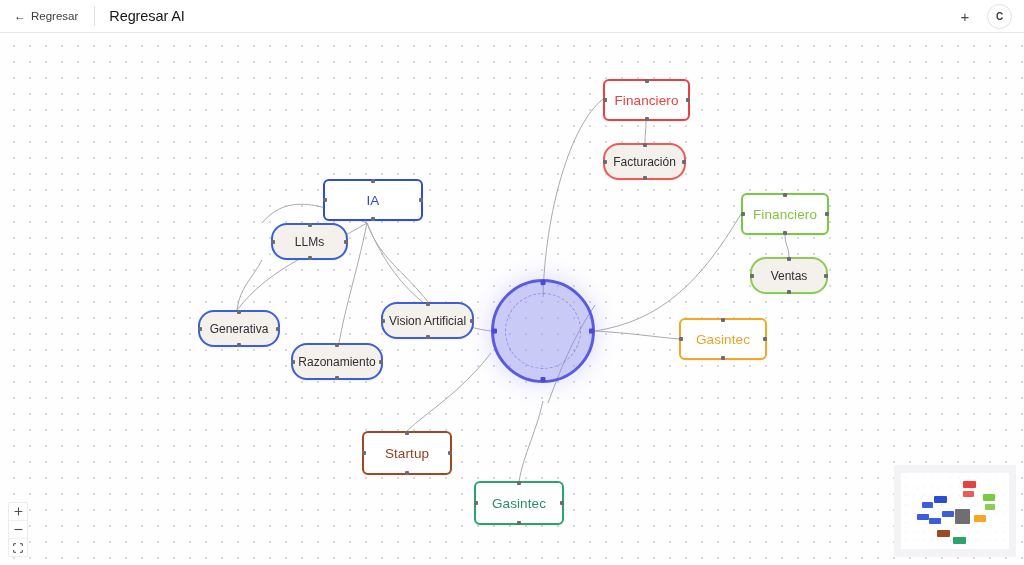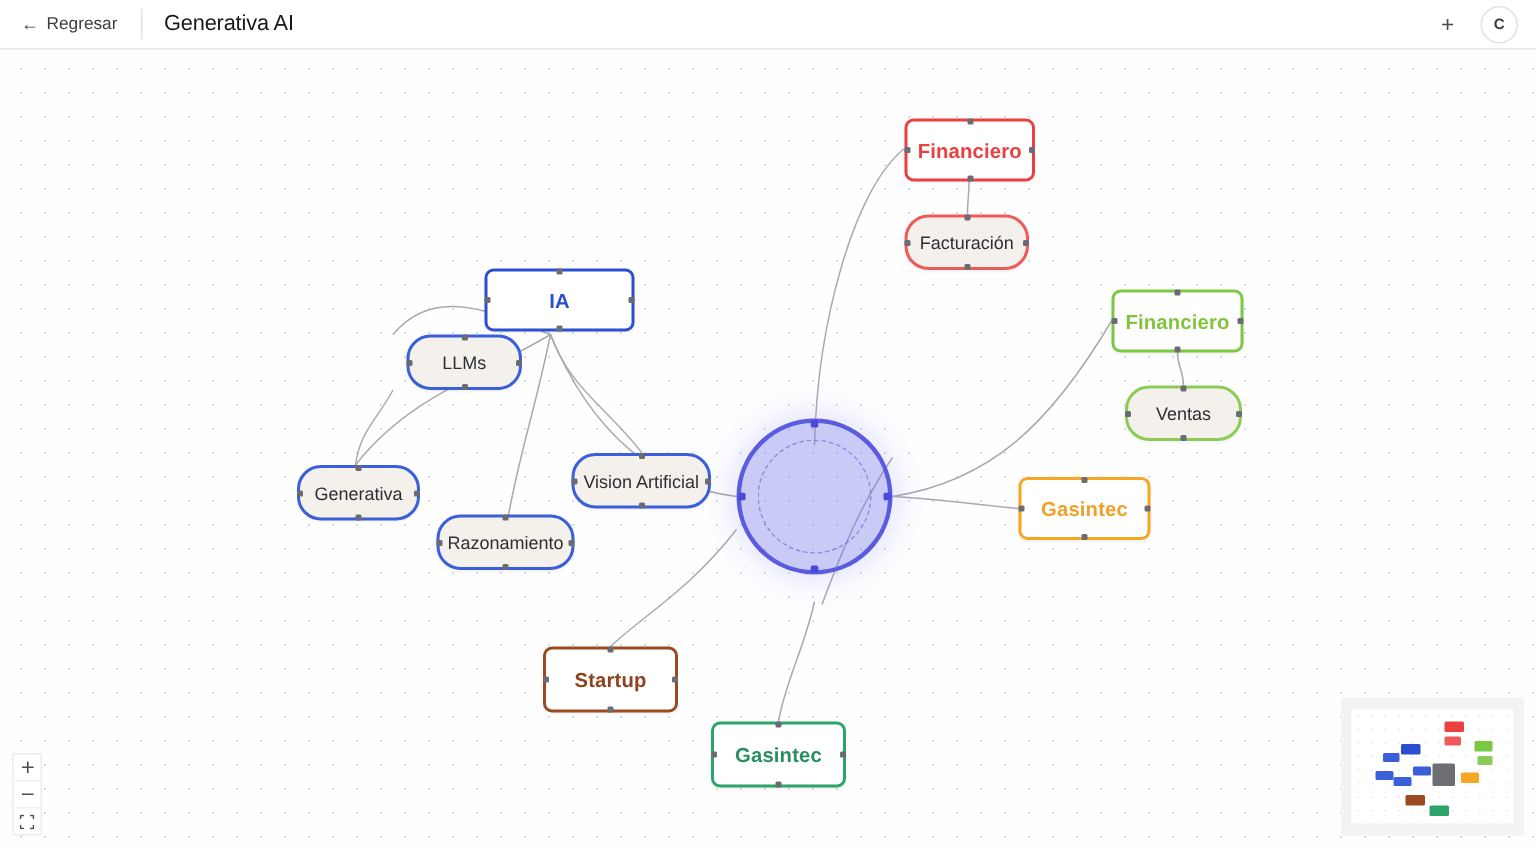--- a/index.html
+++ b/index.html
@@ -81,21 +81,21 @@
     font-size: 12px;
     color: #2e2e33;
     cursor: pointer;
     z-index: 6;
     box-shadow: 0 1px 2px rgba(0,0,0,0.05);
   }
   .node.primary {
     background: #ffffff;
     border-width: 2.6px;
     border-radius: 6px;
-    font-weight: 700;
+    font-weight: 400;
     font-size: 13.5px;
     letter-spacing: 0.1px;
   }
   .node .label { pointer-events: none; }
 
   
   .handle {
     position: absolute;
     width: 4px; height: 4px;
     background: #6b6b74;
@@ -171,21 +171,21 @@
 <body>
 
 <div id="app">
 
   <div id="header">
     <div id="back-btn">
       <span class="arrow">←</span>
       <span>Regresar</span>
     </div>
     <div class="v-divider"></div>
-    <div id="doc-title">Generativa AI</div>
+    <div id="doc-title">Regresar AI</div>
     <div id="header-right">
       <div id="plus-btn">
         <span>+</span>
       </div>
       <div id="avatar">
         <span>C</span>
       </div>
     </div>
   </div>
 

